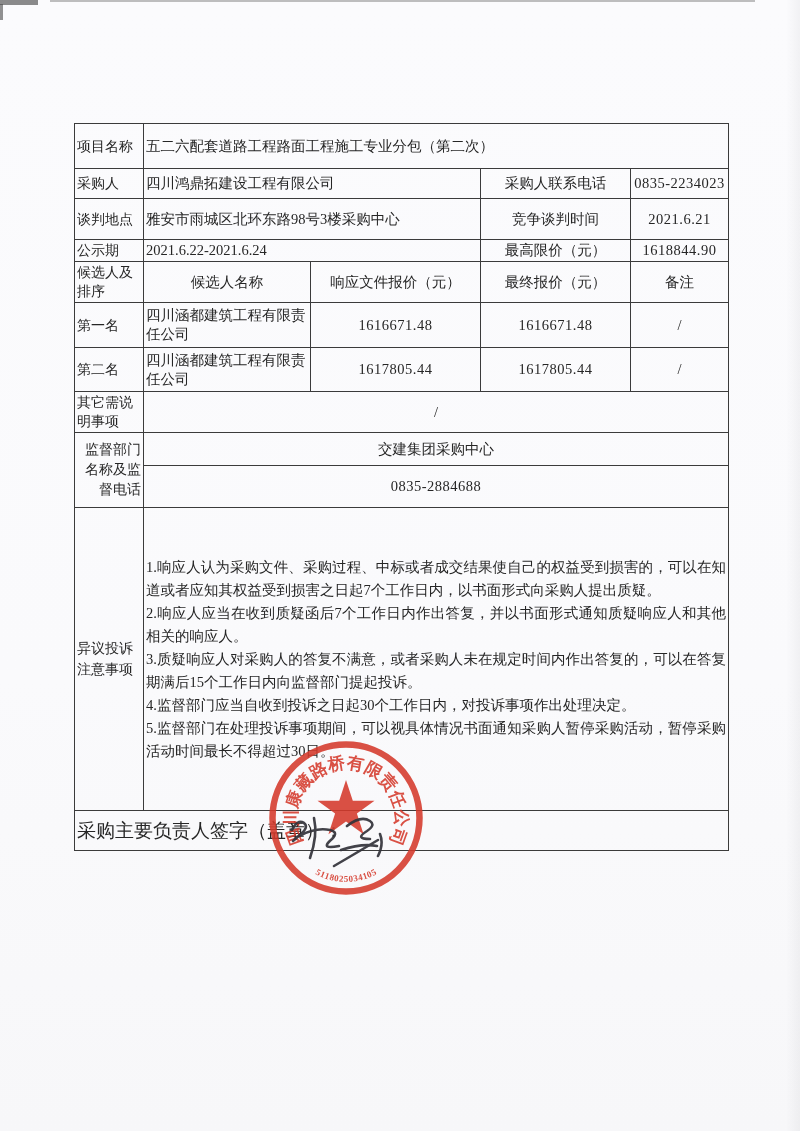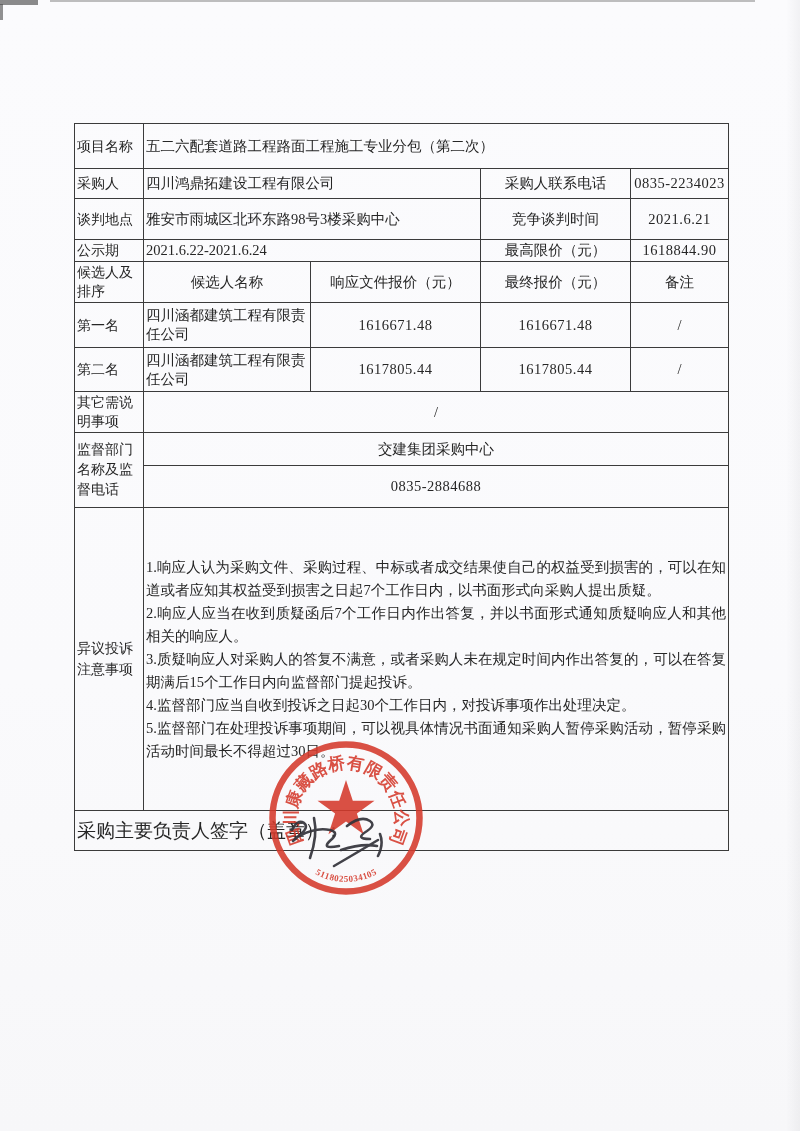--- a/index.html
+++ b/index.html
@@ -35,21 +35,21 @@
   }
   table.doc td{
     border:1.6px solid #3b3b3b;
     padding:1px 2px;
     vertical-align:middle;
     overflow:hidden;
   }
   td.lbl{font-size:14px;padding-left:4px;padding-right:2px;line-height:19px;}
   td.ctr{text-align:center;}
   td.num{text-align:center;letter-spacing:.5px;}
-  td.sup-lbl{text-align:left;font-size:14px;line-height:20px;padding:1px 3px;}
+  td.sup-lbl{text-align:right;font-size:14px;line-height:20px;padding:1px 3px;}
   td.obj-lbl{font-size:14px;line-height:21px;padding-top:96px;vertical-align:top;}
   td.obj-txt{vertical-align:top;padding:72px 9px 8px 9px;}
   .obj-line{line-height:23px;text-align:justify;font-size:14.5px;}
   td.sign-cell{font-size:19px;padding-left:6px;}
 
   
   .stamp{position:absolute;left:236px;top:708px;width:220px;height:220px;z-index:5;opacity:.88;}
   .stamp text{font-family:"Liberation Serif","DejaVu Serif",serif;}
   .signature{position:absolute;left:284px;top:806px;width:130px;height:72px;z-index:6;opacity:.92;}
 </style>

